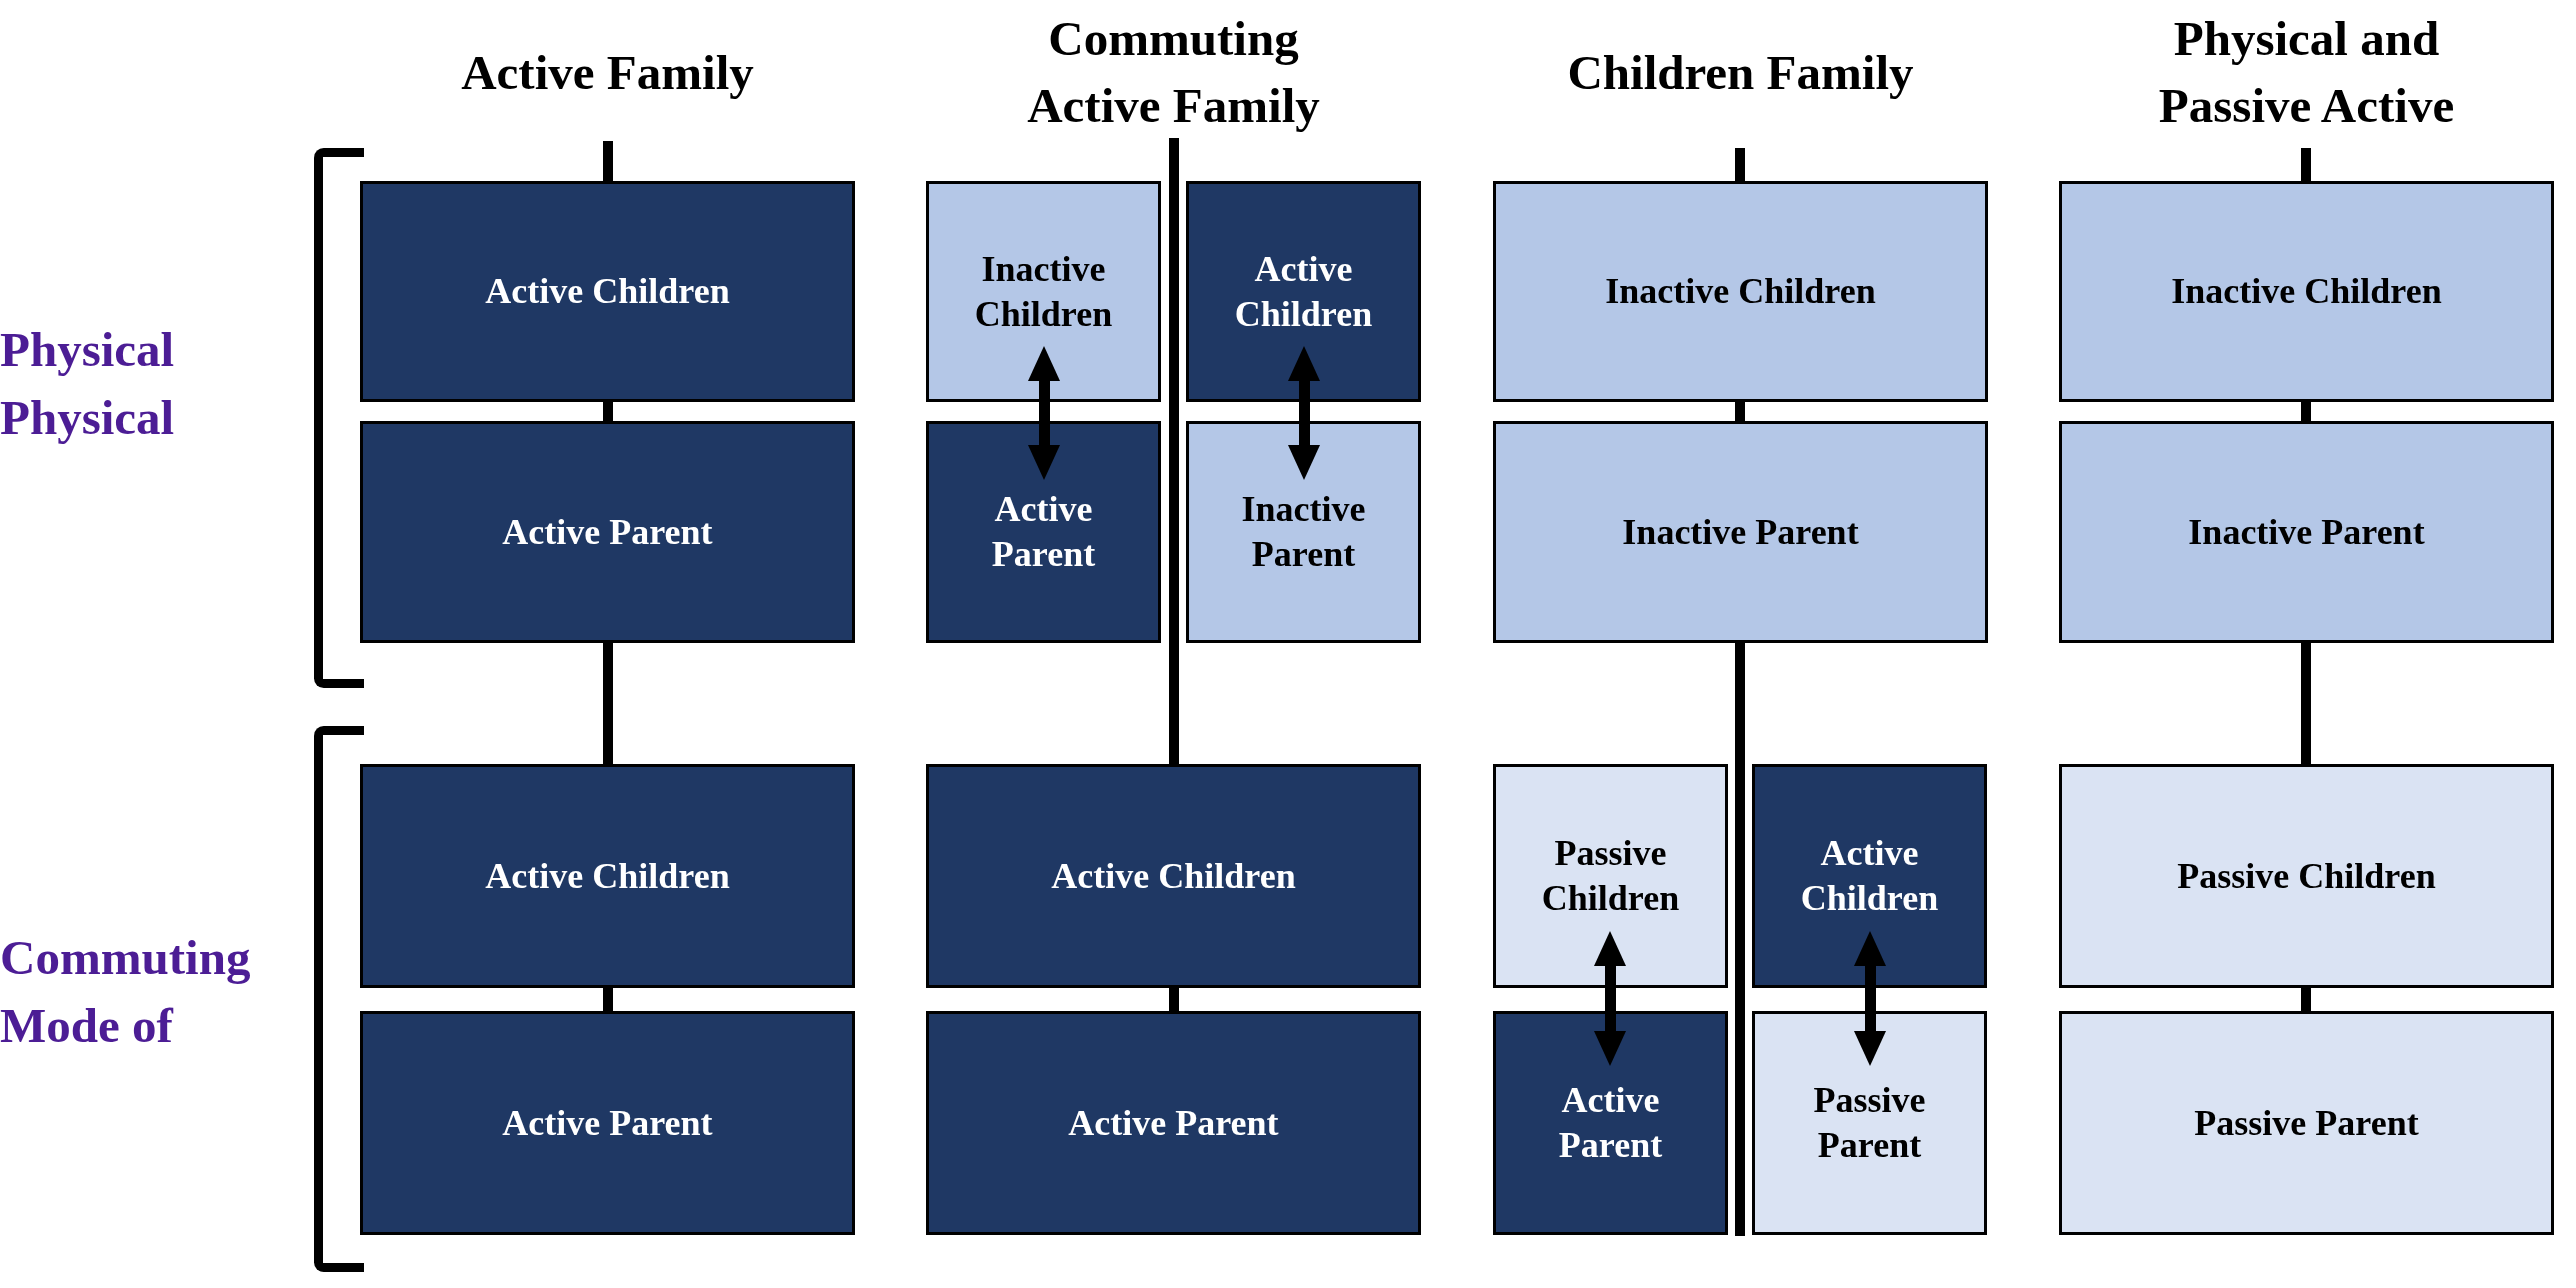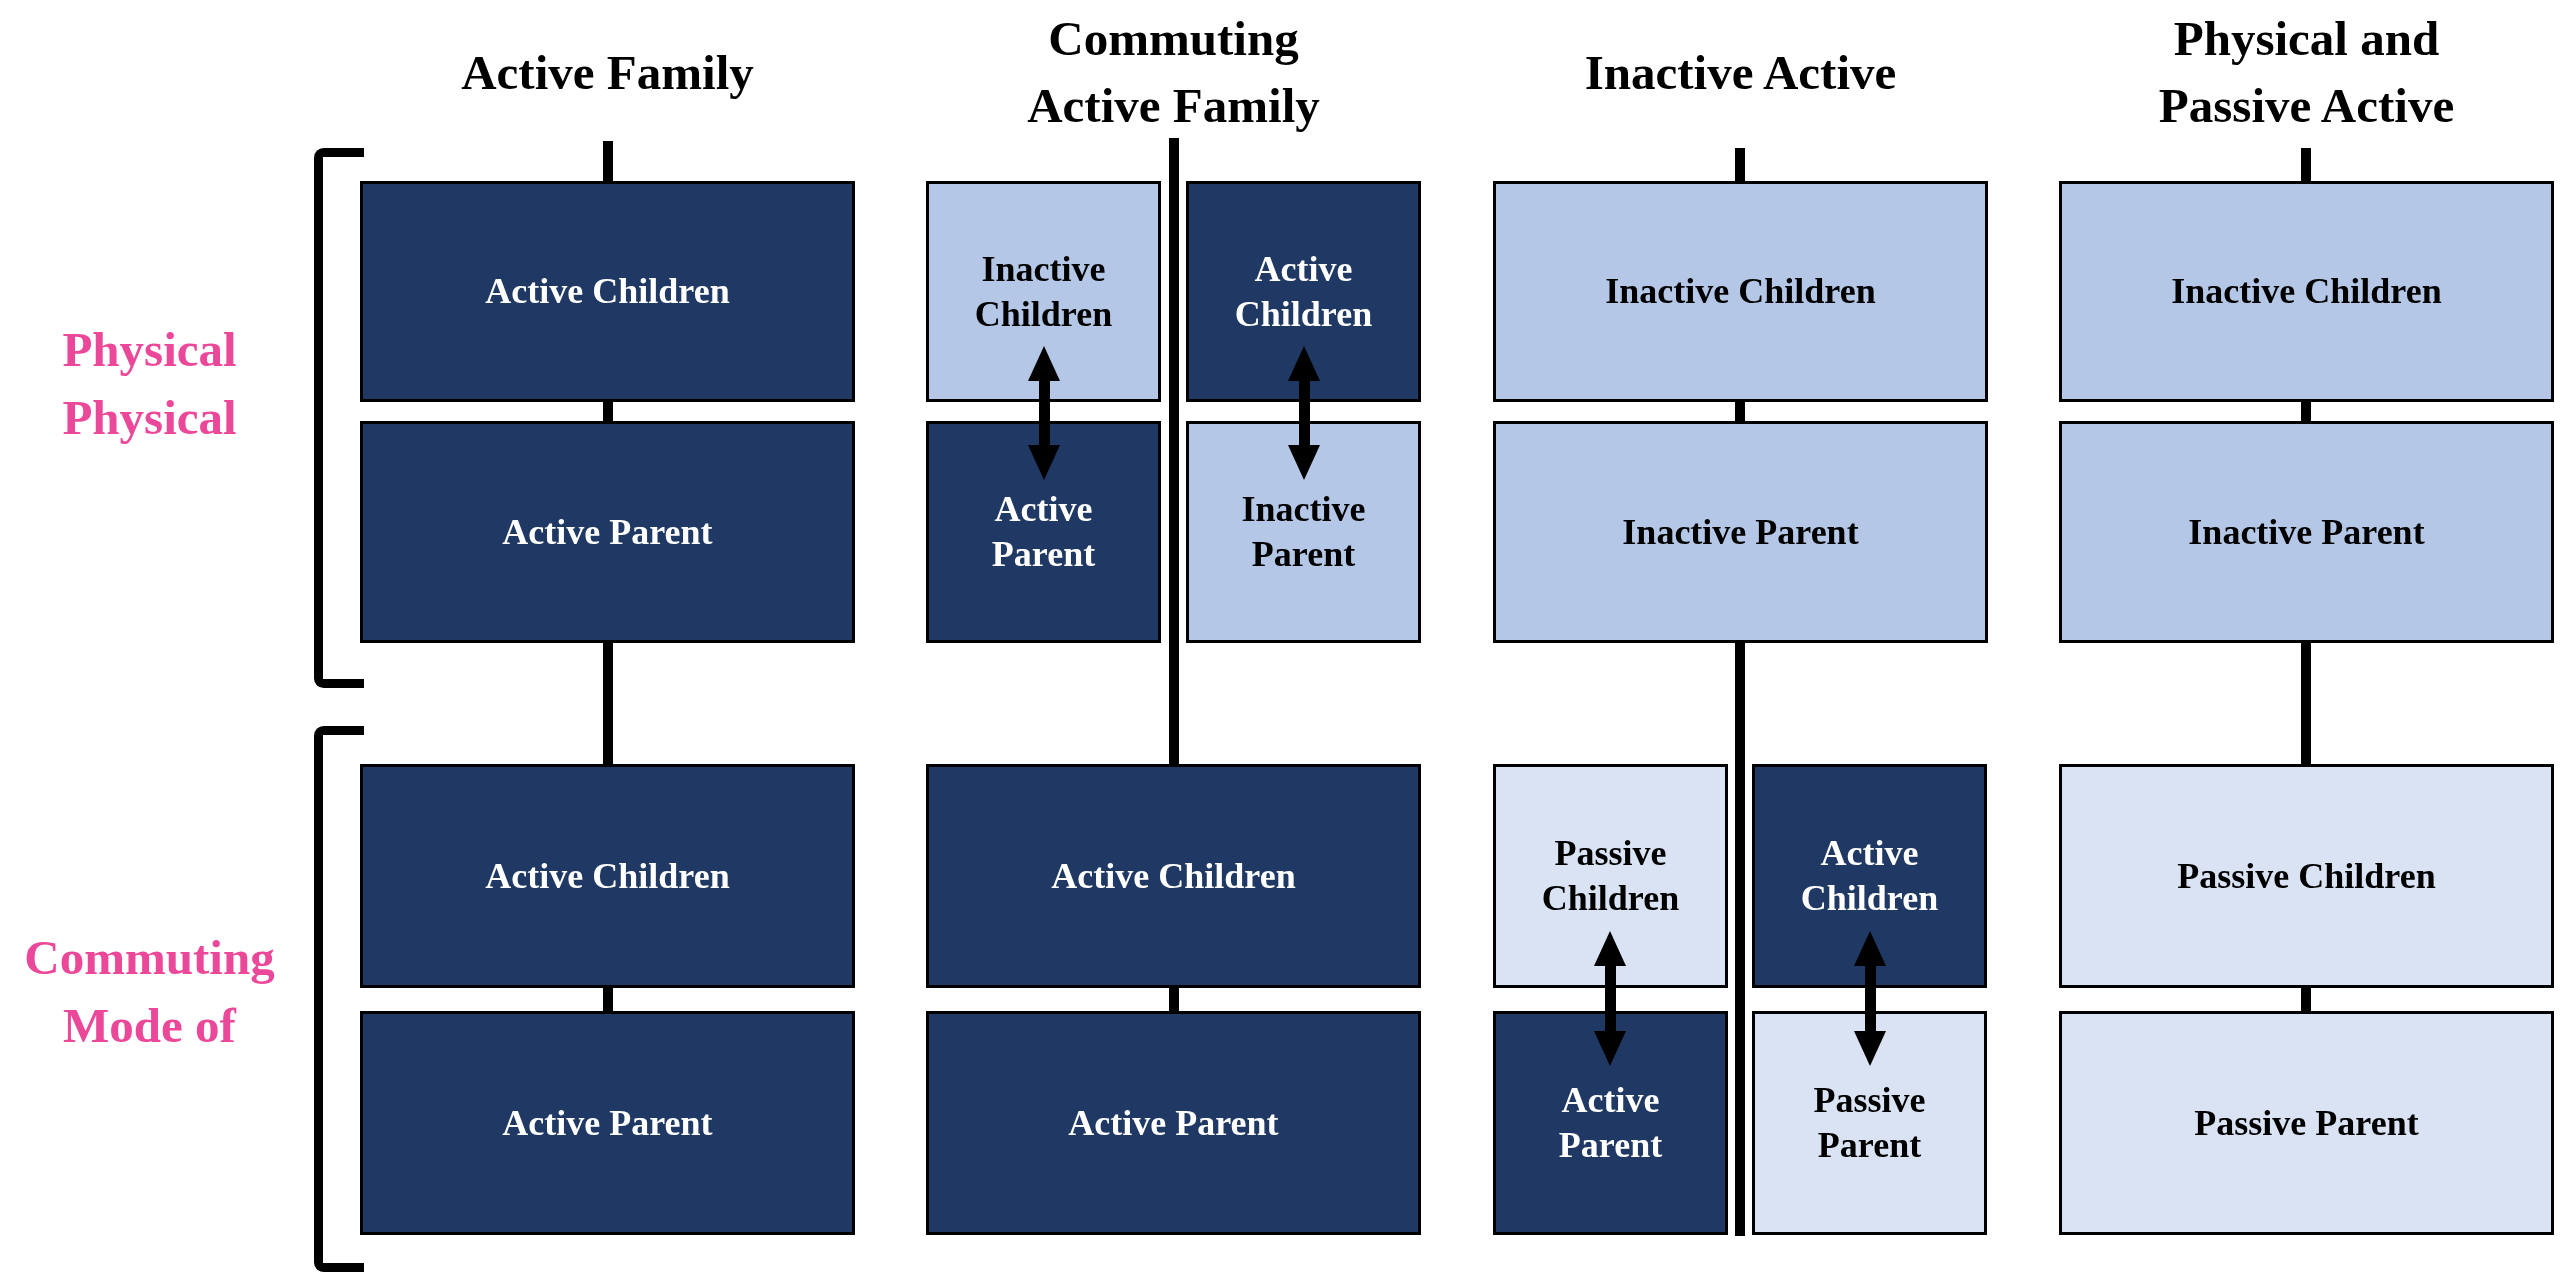--- a/index.html
+++ b/index.html
@@ -22,22 +22,22 @@
   .arrow{position:absolute;z-index:3;display:flex;flex-direction:column;align-items:center;}
   .arrow .head-up{width:0;height:0;border-left:16px solid transparent;border-right:16px solid transparent;border-bottom:35px solid #000;}
   .arrow .shaft{width:11px;flex:1;background:#000;}
   .arrow .head-down{width:0;height:0;border-left:16px solid transparent;border-right:16px solid transparent;border-top:35px solid #000;}
   .bracket{
     position:absolute;left:314px;width:50px;box-sizing:border-box;z-index:2;
     border-left:9px solid #000;border-top:9px solid #000;border-bottom:9px solid #000;
     border-top-left-radius:9.7px;border-bottom-left-radius:9.7px;background:transparent;
   }
   .row-label{
-    position:absolute;left:0;width:299px;text-align:center;z-index:2;
-    font-weight:bold;font-size:49px;line-height:1.38;color:#ec4899;
+    position:absolute;left:0;width:299px;text-align:left;z-index:2;
+    font-weight:bold;font-size:49px;line-height:1.38;color:#4c1d95;
   }
 </style>
 </head>
 <body>
 
 <div class="canvas">
 
   <div class="bracket" style="top:148px;height:540px;"></div>
   <div class="bracket" style="top:726px;height:546px;"></div>
 
@@ -78,21 +78,21 @@
         <div class="head-down"></div>
       </div>
       <div class="arrow" style="left: 1288px; top: 346px; width: 32px; height: 134px;">
         <div class="head-up"></div>
         <div class="shaft"></div>
         <div class="head-down"></div>
       </div>
       <div class="box nowrap" style="left: 926px; top: 764px; width: 495px; height: 224px; background: rgb(31, 56, 100); color: rgb(255, 255, 255);">Active Children</div>
       <div class="box nowrap" style="left: 926px; top: 1011px; width: 495px; height: 224px; background: rgb(31, 56, 100); color: rgb(255, 255, 255);">Active Parent</div>
       <div class="col-title" style="left: 1493px; width: 495px;">
-        <div>Inactive Active</div>
+        <div>Children Family</div>
       </div>
       <div class="vline" style="left: 1735px; top: 148px; width: 9.7px; height: 34px;"></div>
       <div class="vline" style="left: 1735px; top: 400px; width: 9.7px; height: 22px;"></div>
       <div class="vline" style="left: 1735px; top: 641px; width: 9.7px; height: 595px;"></div>
       <div class="box nowrap" style="left: 1493px; top: 181px; width: 495px; height: 221px; background: rgb(180, 199, 231); color: rgb(0, 0, 0);">Inactive Children</div>
       <div class="box nowrap" style="left: 1493px; top: 421px; width: 495px; height: 222px; background: rgb(180, 199, 231); color: rgb(0, 0, 0);">Inactive Parent</div>
       <div class="box" style="left: 1493px; top: 764px; width: 235px; height: 224px; background: rgb(218, 227, 243); color: rgb(0, 0, 0);">Passive Children</div>
       <div class="box" style="left: 1493px; top: 1011px; width: 235px; height: 224px; background: rgb(31, 56, 100); color: rgb(255, 255, 255);">Active Parent</div>
       <div class="box" style="left: 1752px; top: 764px; width: 235px; height: 224px; background: rgb(31, 56, 100); color: rgb(255, 255, 255);">Active Children</div>
       <div class="box" style="left: 1752px; top: 1011px; width: 235px; height: 224px; background: rgb(218, 227, 243); color: rgb(0, 0, 0);">Passive Parent</div>

